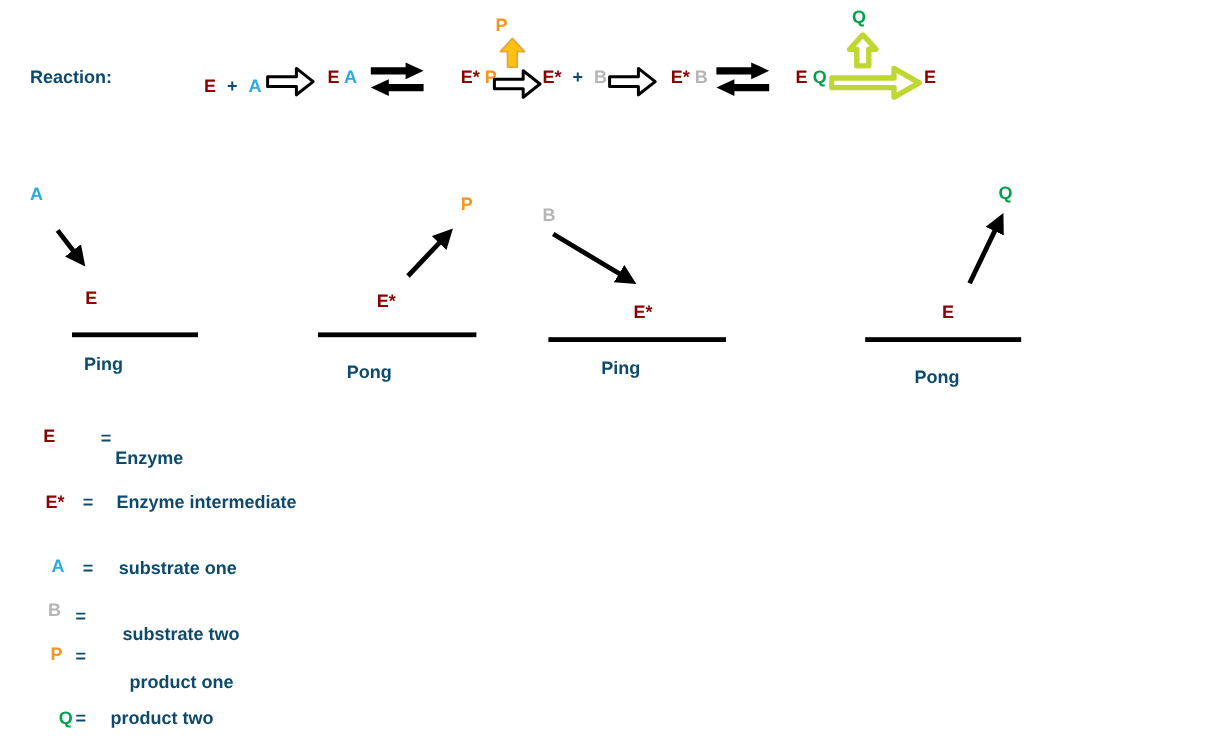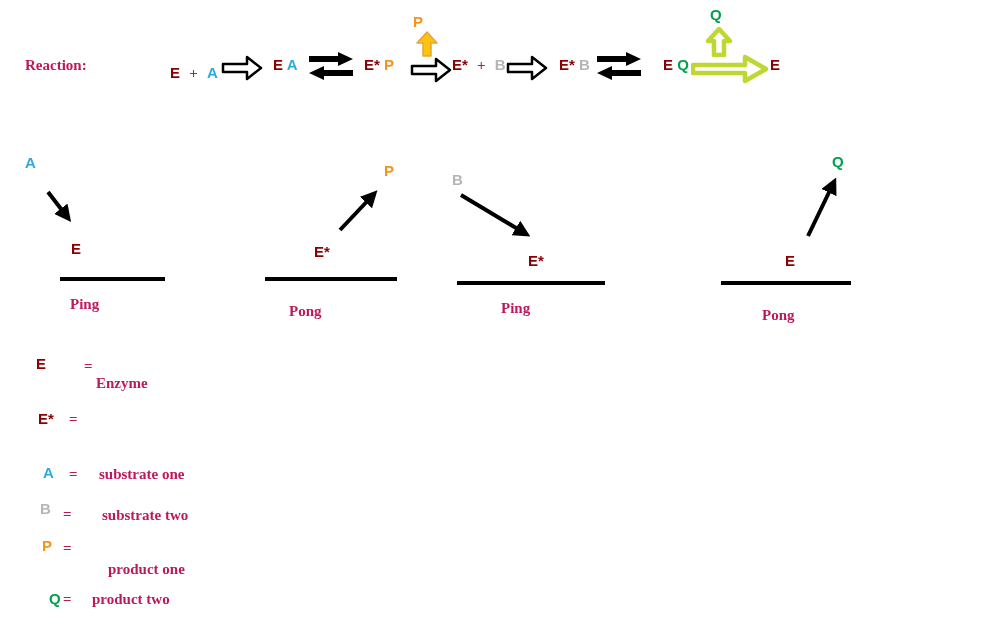--- a/index.html
+++ b/index.html
@@ -14,21 +14,21 @@
   .abs{position:absolute;}
   .baseline{position:absolute;height:4px;background:#000;}
   .arrow-line{stroke:#000;stroke-width:4;fill:none;}
   .gap{margin-left:5px;}
   
   .c-enzyme{color:#8B0000;}
   .c-subA{color:#29ABE2;}
   .c-subB{color:#B5B5B5;}
   .c-prodP{color:#F7941D;}
   .c-prodQ{color:#00A14B;}
-  .c-black{color:#be185d;font-family:Liberation Serif, serif;}
+  .c-black{color:#0c4a6e;}
   .hollow-arrow{fill:#fff;stroke:#000;stroke-width:2.5;stroke-linejoin:round;}
   .solid-arrow{fill:#000;}
   .yellow-arrow{fill:#FFC20E;stroke:#E8A33D;stroke-width:1.5;stroke-linejoin:round;}
   .green-arrow{fill:#fff;stroke:#BFD730;stroke-width:4.5;stroke-linejoin:round;}
 </style>
 </head>
 <body>
 
 <div class="stage">
 
@@ -55,21 +55,21 @@
   <span class="txt" style="left:273px;top:56px">
     <span class="c-enzyme">E</span>
     <span class="c-subA">A</span>
   </span>
 
   <svg class="abs" style="left:308px;top:51px" width="46" height="30" viewBox="0 0 46 30">
     <polygon class="solid-arrow" points="1,5 30,5 30,1 45,8 30,15 30,11 1,11"></polygon>
     <polygon class="solid-arrow" points="45,19 16,19 16,15 1,22 16,29 16,25 45,25"></polygon>
   </svg>
 
-  <span class="txt" style="left:364px;top:56px">
+  <span class="txt" style="left:384px;top:56px">
     <span class="c-enzyme">E*</span>
     <span class="c-prodP">P</span>
   </span>
 
   <span class="txt c-prodP" style="left:413px;top:13px">P</span>
 
   <svg class="abs" style="left:416px;top:31px" width="22" height="26" viewBox="0 0 22 26">
     <polygon class="yellow-arrow" points="11,1 21,12 15,12 15,25 7,25 7,12 1,12"></polygon>
   </svg>
 
@@ -145,28 +145,29 @@
   <span class="txt c-prodQ" style="left:832px;top:153px">Q</span>
   <div class="baseline" style="left:721px;top:281px;width:130px"></div>
   <span class="txt c-black" style="left:762px;top:306px">Pong</span>
 
   <span class="txt c-enzyme" style="left:36px;top:355px">E</span>
   <span class="txt c-black" style="left:84px;top:357px">=</span>
   <span class="txt c-black" style="left:96px;top:374px">Enzyme</span>
 
   <span class="txt c-enzyme" style="left:38px;top:410px">E*</span>
   <span class="txt c-black" style="left:69px;top:410px">=</span>
+  <span class="txt c-black" style="left:97px;top:410px">Enzyme intermediate</span>
 
   <span class="txt c-subA" style="left:43px;top:464px">A</span>
   <span class="txt c-black" style="left:69px;top:465px">=</span>
   <span class="txt c-black" style="left:99px;top:465px">substrate one</span>
 
   <span class="txt c-subB" style="left:40px;top:500px">B</span>
   <span class="txt c-black" style="left:63px;top:505px">=</span>
-  <span class="txt c-black" style="left:102px;top:506px">substrate two</span>
+  <span class="txt c-black" style="left:102px;top:520px">substrate two</span>
 
   <span class="txt c-prodP" style="left:42px;top:537px">P</span>
   <span class="txt c-black" style="left:63px;top:539px">=</span>
   <span class="txt c-black" style="left:108px;top:560px">product one</span>
 
   <span class="txt c-prodQ" style="left:49px;top:590px">Q</span>
   <span class="txt c-black" style="left:63px;top:590px">=</span>
   <span class="txt c-black" style="left:92px;top:590px">product two</span>
 
 </div>

